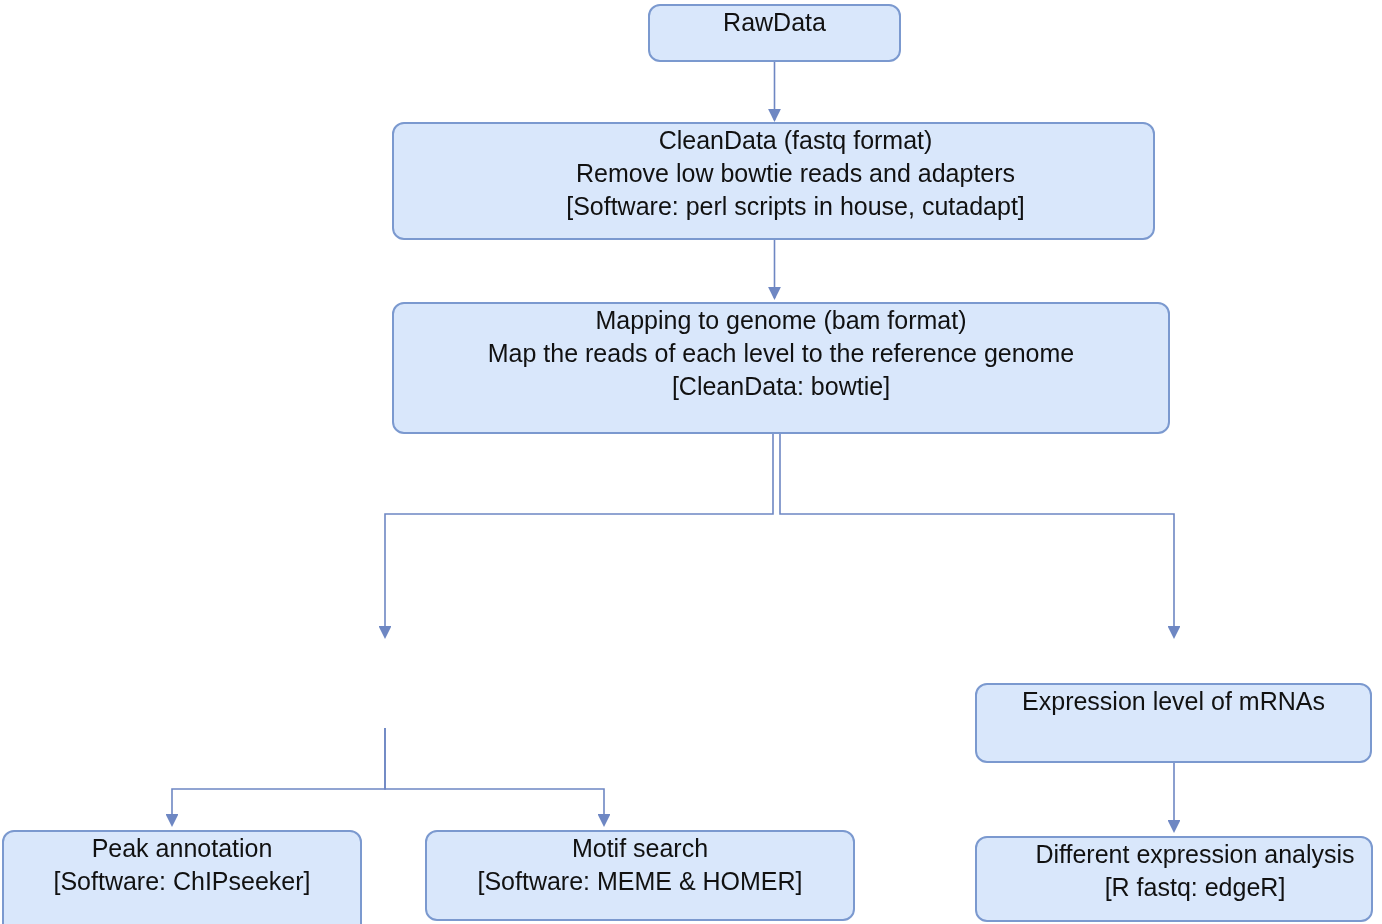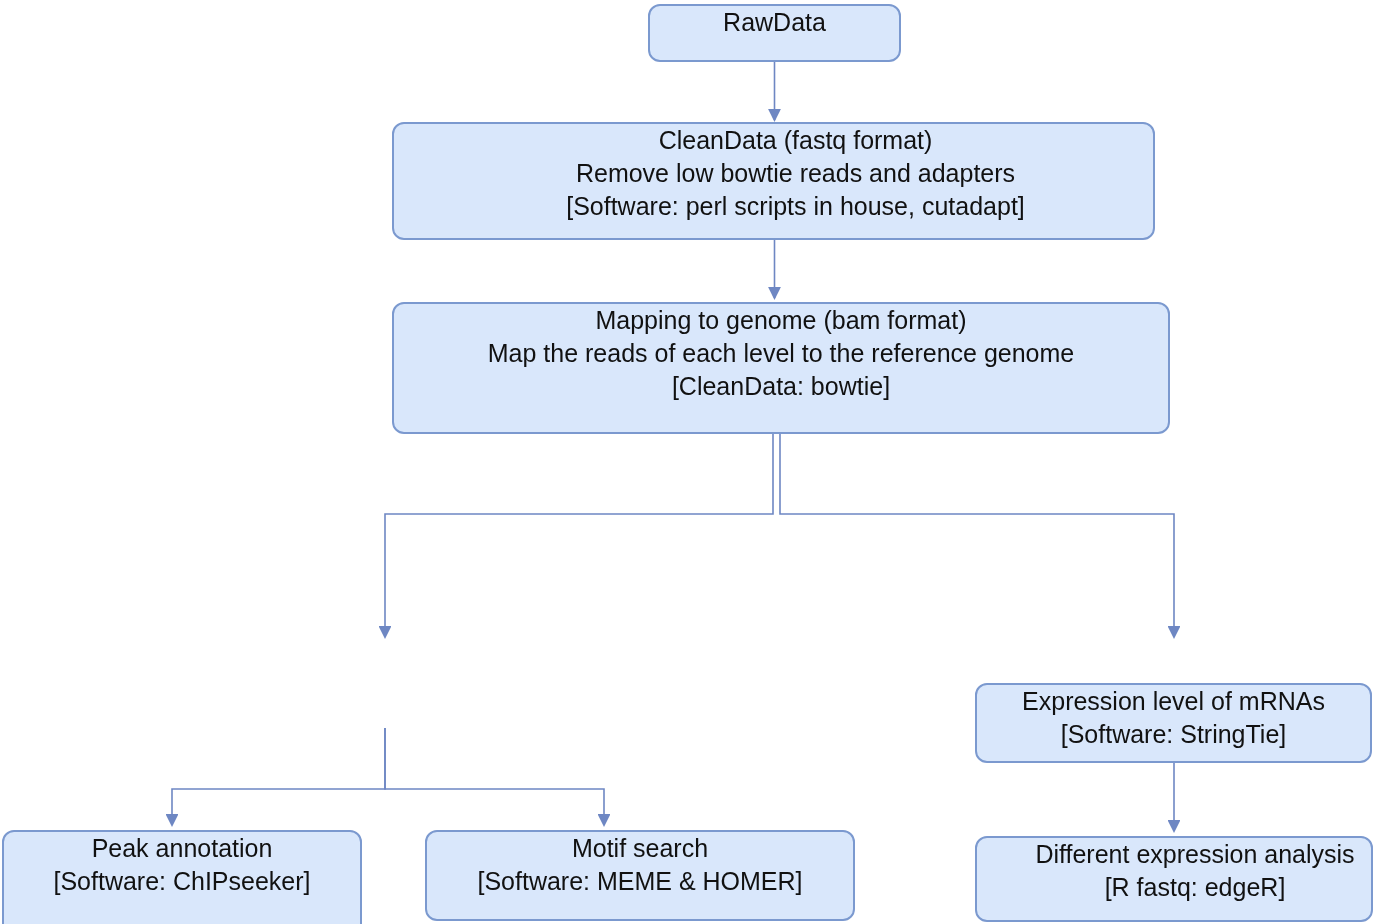--- a/index.html
+++ b/index.html
@@ -90,21 +90,20 @@
 
   <div class="node" style="left:392px; top:302px; width:778px; height:132px;">
     <div class="line">Mapping to genome (bam format)</div>
     <div class="line">Map the reads of each level to the reference genome</div>
     <div class="line">[CleanData: bowtie]</div>
   </div>
 
 
   <div class="node" style="left:975px; top:647px; width:397px; height:80px;margin-top:36px;">
     <div class="line">Expression level of mRNAs</div>
-    <div class="line">[Software: StringTie]</div>
   </div>
 
   <div class="node" style="left:2px; top:830px; width:360px; height:117px;">
     <div class="line">Peak annotation</div>
     <div class="line">[Software: ChIPseeker]</div>
   </div>
 
   <div class="node" style="left:425px; top:830px; width:430px; height:91px;">
     <div class="line">Motif search</div>
     <div class="line">[Software: MEME &amp; HOMER]</div>

